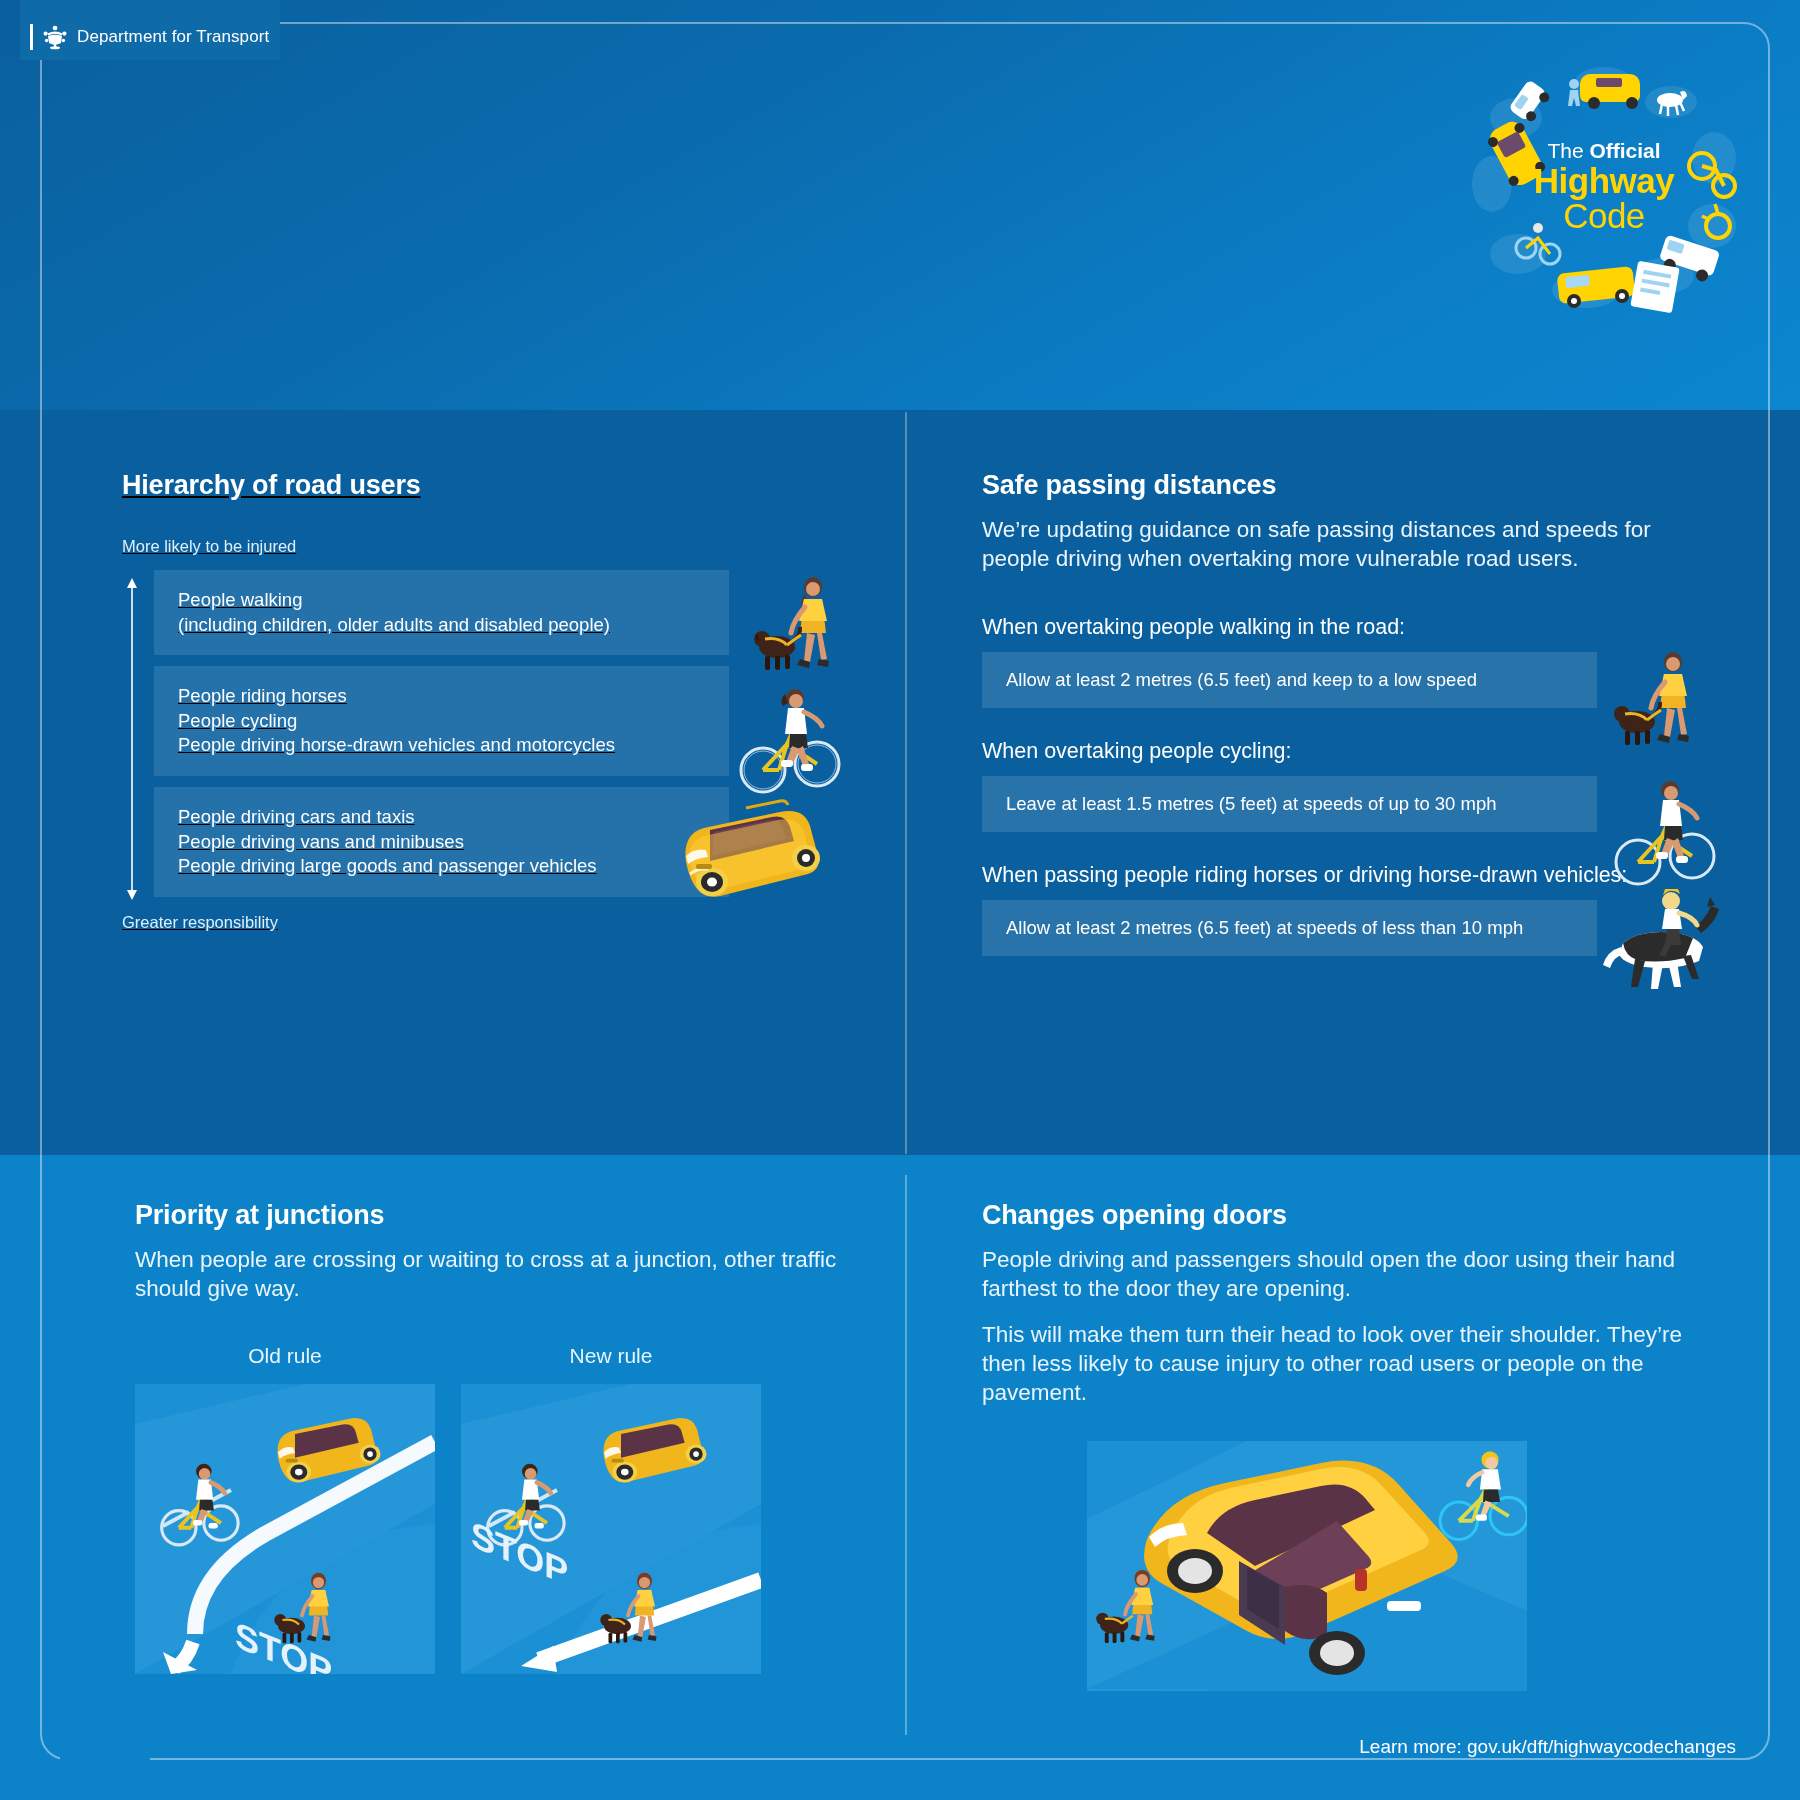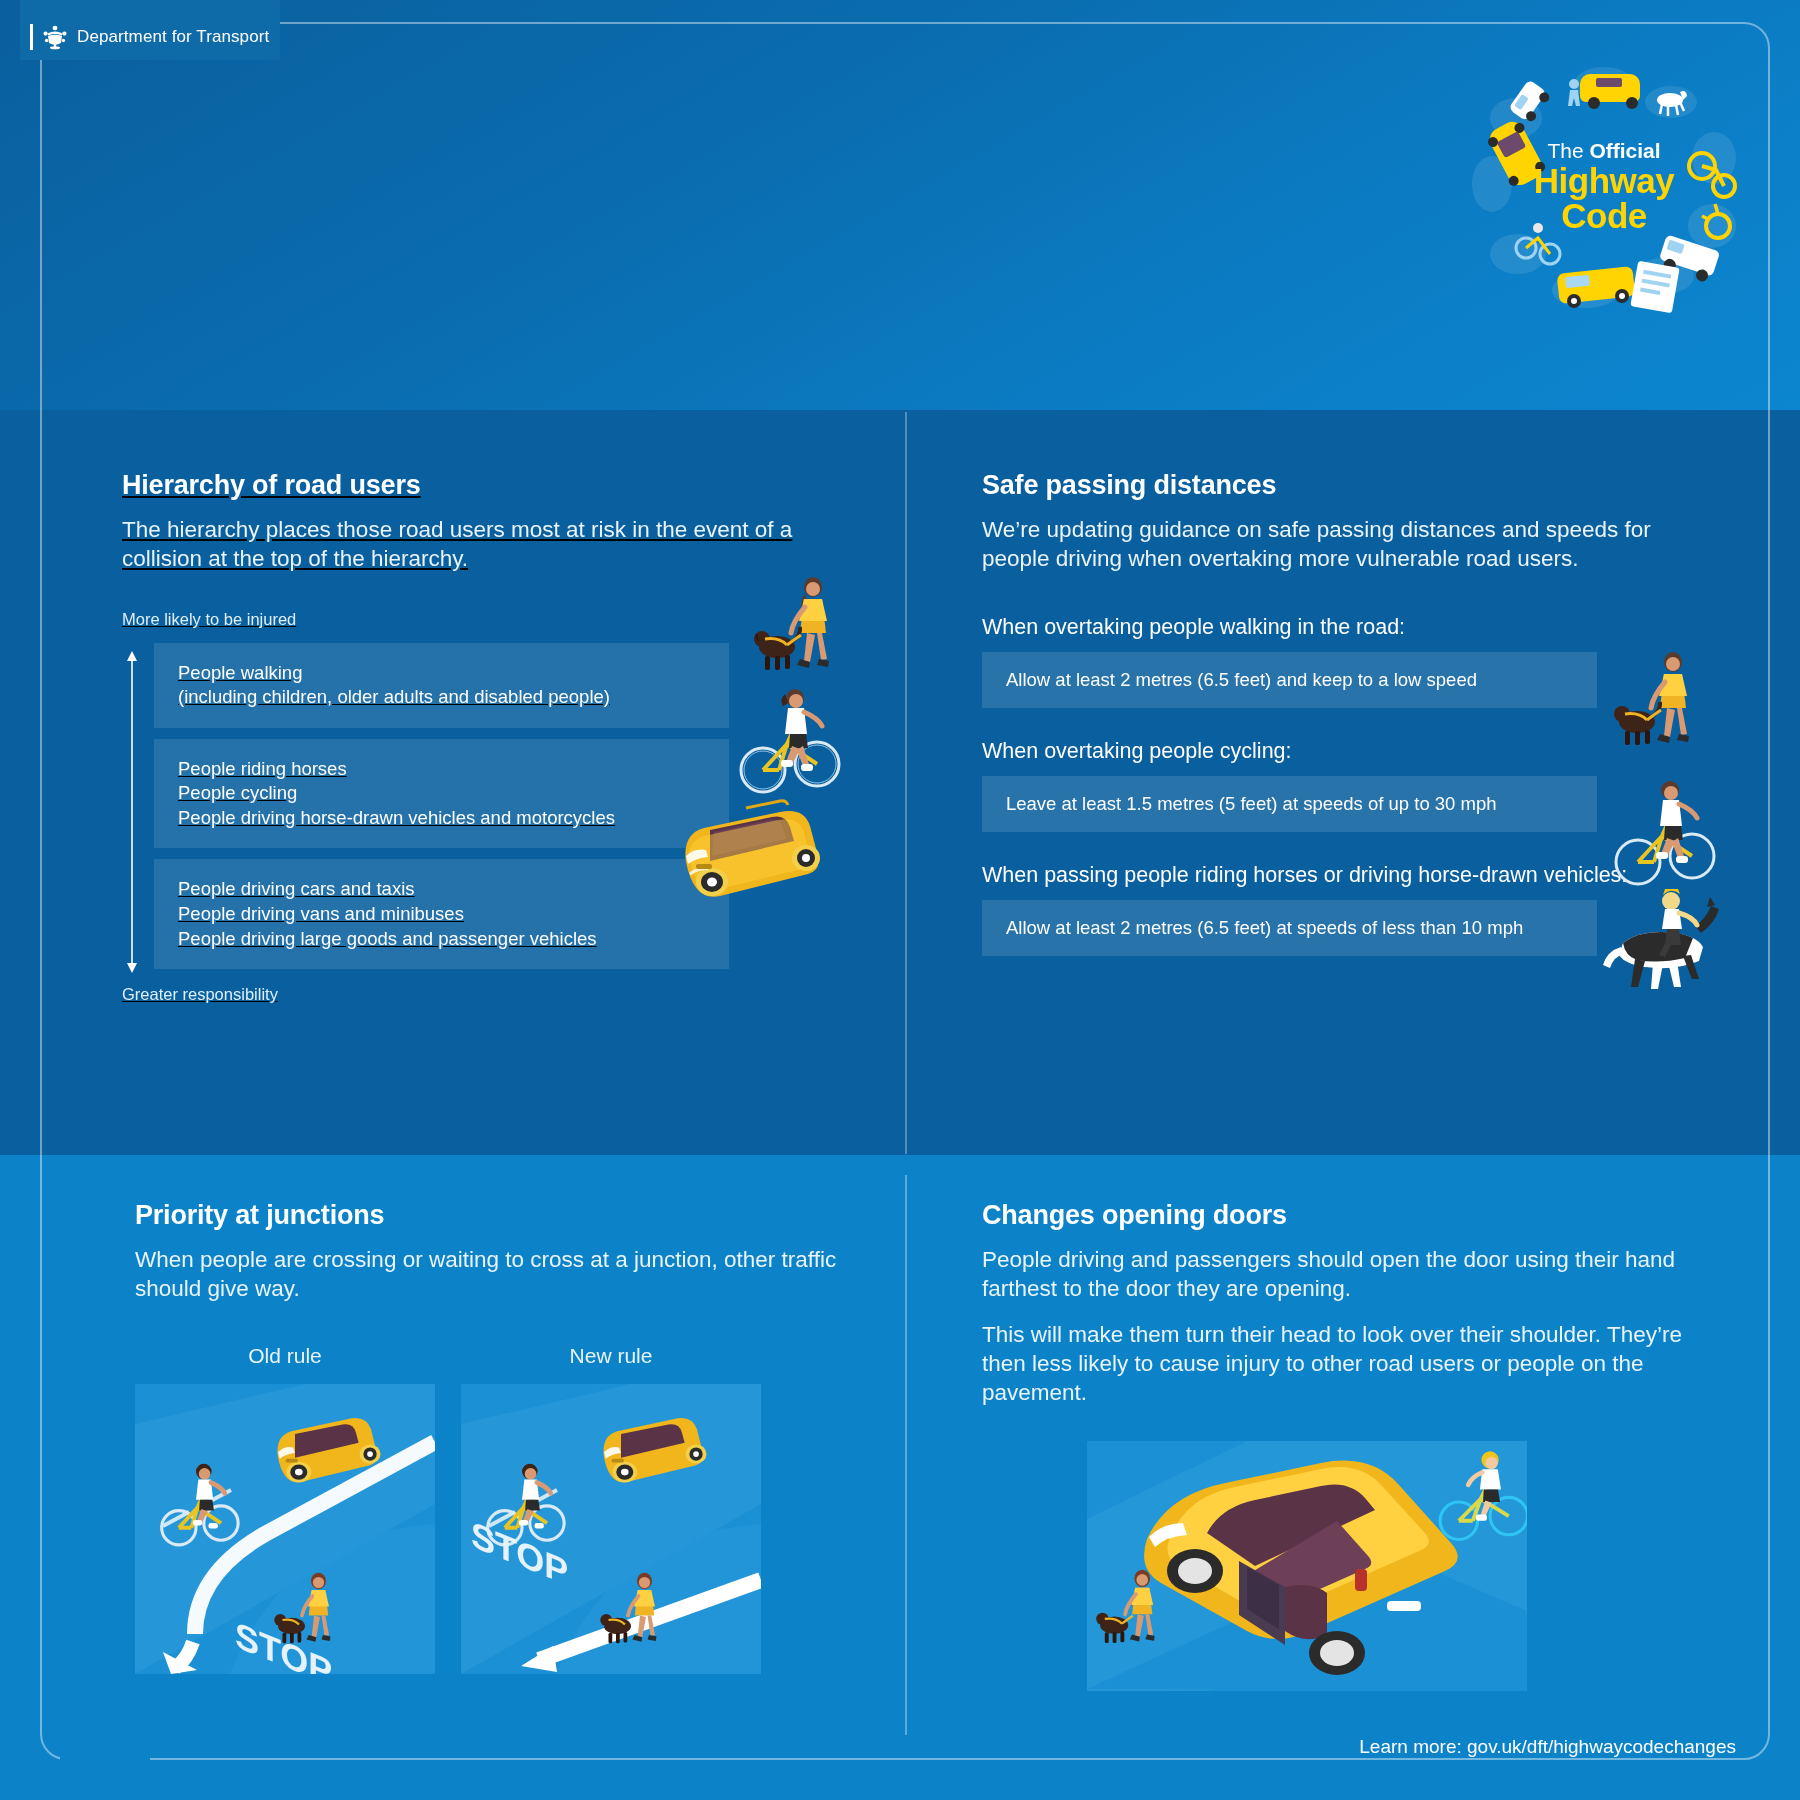--- a/index.html
+++ b/index.html
@@ -76,21 +76,21 @@
     width: 276px; height: 256px; z-index: 20;
   }
   .hc-ring-text {
     position: absolute; left: 0; top: 0; width: 276px; height: 256px;
     display: flex; flex-direction: column; align-items: center; justify-content: center;
     text-align: center; line-height: 1.0;
   }
   .hc-line1 { font-size: 21px; color: #ffffff; font-weight: 400; }
   .hc-line1 b { font-weight: 700; }
   .hc-line2 { font-size: 35px; color: #ffd400; font-weight: 700; letter-spacing: -.5px; margin-top: 2px;}
-  .hc-line3 { font-size: 35px; color: #ffd400; font-weight: 700; letter-spacing: -.5px; }
+  .hc-line3 { font-size: 35px; color: #ffd400; font-weight: 400; letter-spacing: -.5px; }
 
   
   .q-top { position: absolute; top: 410px; left: 0; width: 1800px; height: 745px; background: #0a5f9e; z-index: 4; }
   .q-bot { position: absolute; top: 1155px; left: 0; width: 1800px; height: 645px; background: #0c83c9; z-index: 4; }
 
   .vdiv-top { position: absolute; left: 905px; top: 412px; width: 2px; height: 742px; background: rgba(255,255,255,0.30); z-index: 10; }
   .vdiv-bot { position: absolute; left: 905px; top: 1175px; width: 2px; height: 560px; background: rgba(255,255,255,0.32); z-index: 10; }
 
   .panel { position: absolute; z-index: 12; }
   .p-tl { left: 122px; top: 470px;  width: 720px; text-decoration: underline; }
@@ -284,21 +284,20 @@
     </div>
   </div>
 
   <div class="q-top"></div>
   <div class="q-bot"></div>
   <div class="vdiv-top"></div>
   <div class="vdiv-bot"></div>
 
   <div class="panel p-tl">
     <h2 class="sec-title">Hierarchy of road users</h2>
-    <p class="sec-body">The hierarchy places those road users most at risk in the event of a collision at the top of the hierarchy.</p>
 
     <div class="hier-label">More likely to be injured</div>
 
     <div class="hier-wrap">
       <svg class="hier-arrow" width="14" height="326" viewBox="0 0 14 326">
         <line x1="7" y1="10" x2="7" y2="316" stroke="#ffffff" stroke-width="1.6"></line>
         <path d="M7 2 L2 12 L12 12 Z" fill="#ffffff"></path>
         <path d="M7 324 L2 314 L12 314 Z" fill="#ffffff"></path>
       </svg>
 

